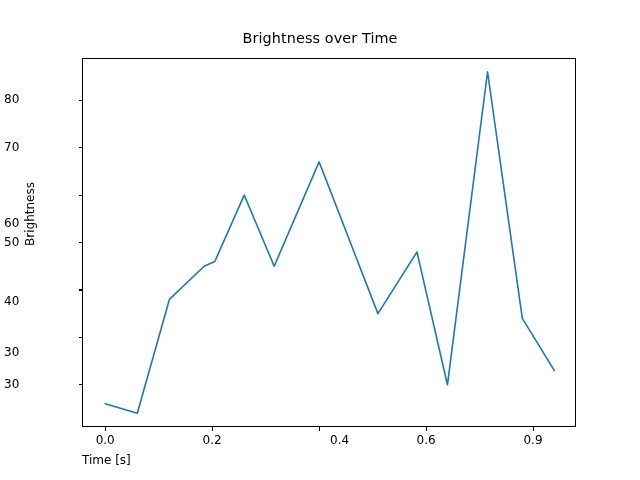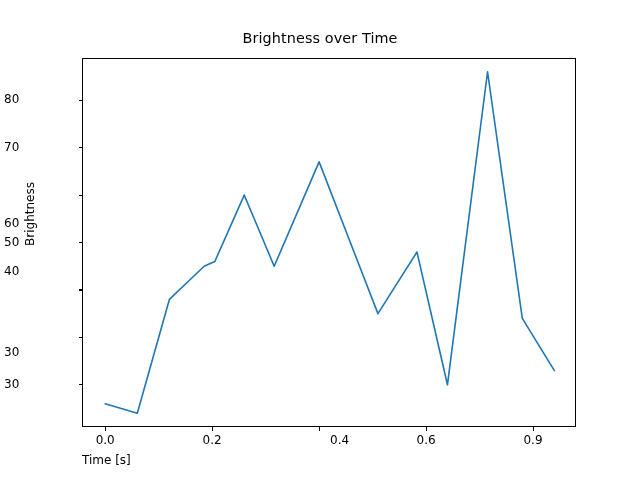--- a/index.html
+++ b/index.html
@@ -115,21 +115,21 @@
 
   <svg id="plot-svg" viewBox="0 0 494 369" preserveAspectRatio="none">
     <path id="series-0" class="series-path" d="M23.21,345.76 L55.29,355.25 L87.38,241.42 L122.14,208.21 L132.83,203.47 L162.24,137.07 L192.19,208.21 L237.11,103.87 L295.93,255.64 L334.97,193.99 L365.45,326.79 L405.55,13.75 L440.31,260.39 L472.40,312.56" stroke="#1f77b4"></path>
   </svg>
 
   <div id="ytick-labels">
       <div class="ytick-wrap" style="top: 376.788px;">30</div>
       <div class="ytick-mark" style="top: 384.288px;"></div>
       <div class="ytick-wrap" style="top: 345px;">30</div>
       <div class="ytick-mark" style="top: 336.859px;"></div>
-      <div class="ytick-wrap" style="top: 264px;">40</div>
+      <div class="ytick-wrap" style="top: 294px;">40</div>
       <div class="ytick-mark" style="top: 289.429px;"></div>
       <div class="ytick-wrap" style="top: 234.5px;">50</div>
       <div class="ytick-mark" style="top: 242px;"></div>
       <div class="ytick-wrap" style="top: 187.071px; margin-top: 29px;">60</div>
       <div class="ytick-mark" style="top: 194.571px;"></div>
       <div class="ytick-wrap" style="top: 139.641px;">70</div>
       <div class="ytick-mark" style="top: 147.141px;"></div>
       <div class="ytick-wrap" style="top: 92.2121px;">80</div>
       <div class="ytick-mark" style="top: 99.7121px;"></div>
     </div>

